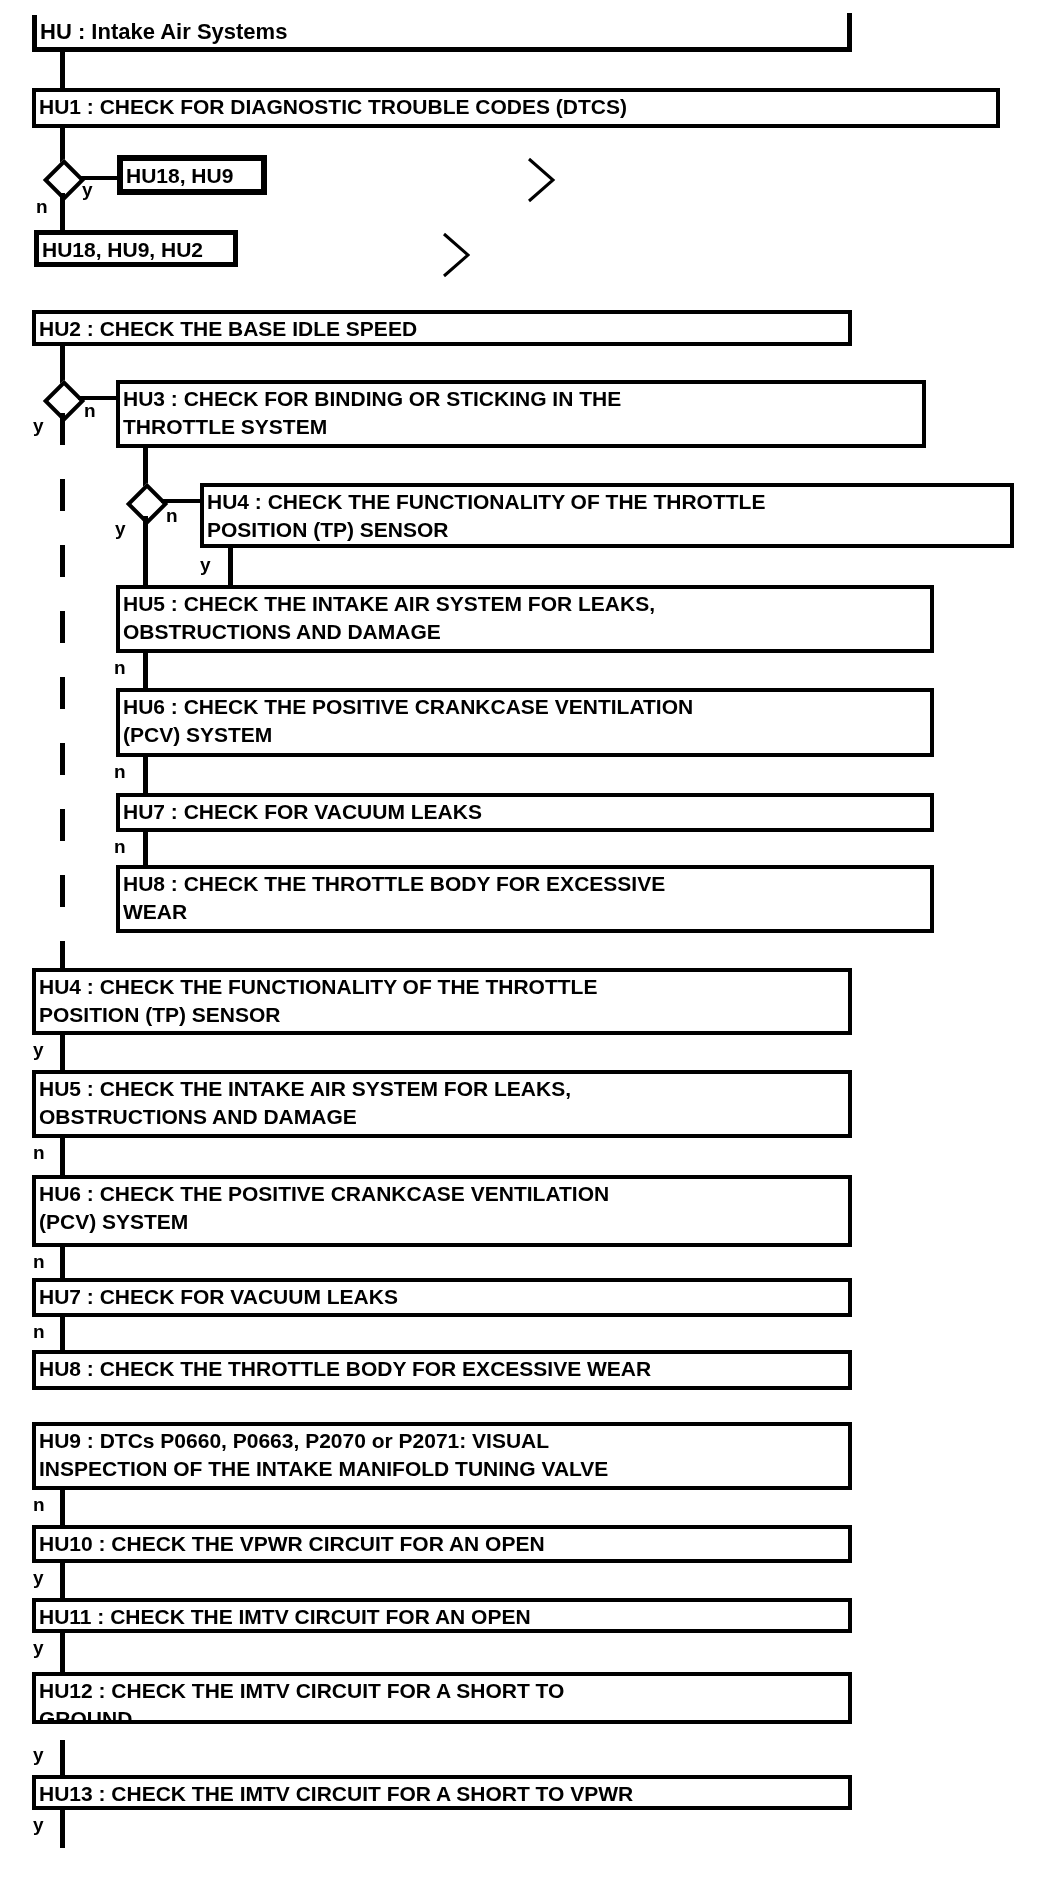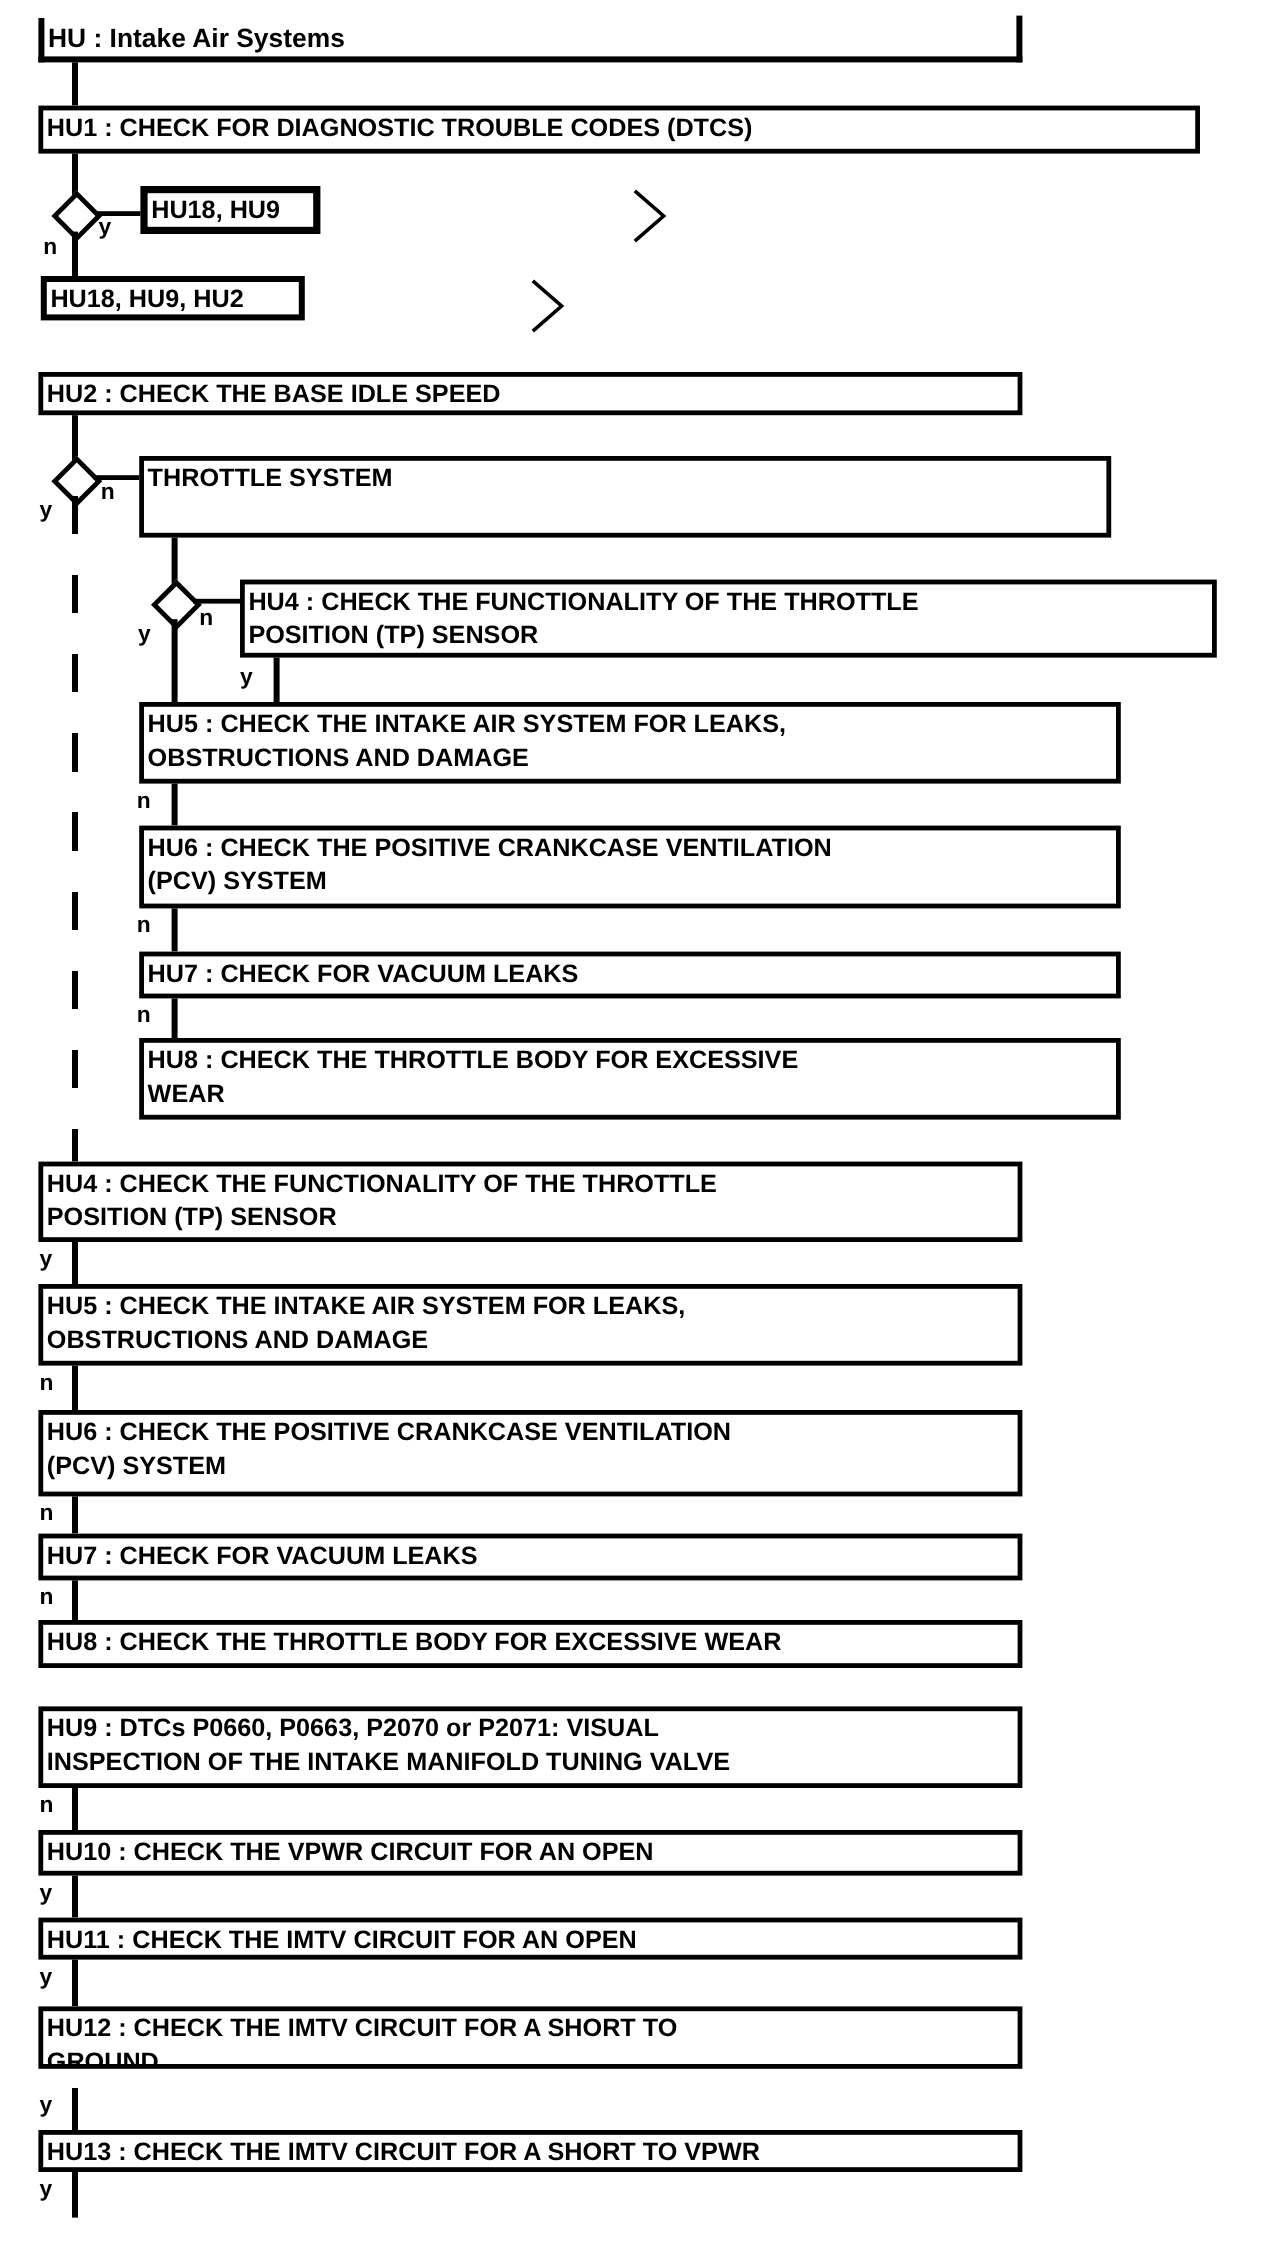--- a/index.html
+++ b/index.html
@@ -40,21 +40,21 @@
   <div class="diamond" style="left:49px;top:165px;"></div>
   <div class="hline" style="left:80px;top:176px;width:38px;"></div>
   <div class="blabel" style="left:82px;top:180px;">y</div>
   <div class="blabel" style="left:36px;top:197px;">n</div>
 
   <div class="node thick" style="left:117px;top:155px;width:150px;height:40px;">
     <span class="nline">HU18, HU9</span>
   </div>
 
   <div class="vline" style="left:60px;top:193px;height:37px;"></div>
-  <div class="node thick" style="left:34px;top:230px;width:220px;height:37px;border-width:5px;">
+  <div class="node thick" style="left:34px;top:230px;width:204px;height:37px;border-width:5px;">
     <span class="nline">HU18, HU9, HU2</span>
   </div>
 
   <svg class="chev" style="left:526px;top:156px;" width="30" height="48" viewBox="0 0 30 48">
     <polyline points="3,3 27,24 3,45" fill="none" stroke="#000" stroke-width="3"></polyline>
   </svg>
   <svg class="chev" style="left:441px;top:231px;" width="30" height="48" viewBox="0 0 30 48">
     <polyline points="3,3 27,24 3,45" fill="none" stroke="#000" stroke-width="3"></polyline>
   </svg>
 
@@ -62,20 +62,21 @@
     <span class="nline">HU2 : CHECK THE BASE IDLE SPEED</span>
   </div>
 
   <div class="vline" style="left:60px;top:346px;height:40px;"></div>
   <div class="diamond" style="left:49px;top:386px;"></div>
   <div class="hline" style="left:78px;top:396px;width:40px;"></div>
   <div class="blabel" style="left:84px;top:401px;">n</div>
   <div class="blabel" style="left:33px;top:416px;">y</div>
 
   <div class="node" style="left:116px;top:380px;width:810px;height:68px;">
+    <span class="nline">HU3 : CHECK FOR BINDING OR STICKING IN THE</span>
     <span class="nline">THROTTLE SYSTEM</span>
   </div>
 
   <div class="dline" style="left:60px;top:413px;height:555px;"></div>
 
   <div class="vline" style="left:143px;top:448px;height:41px;"></div>
   <div class="diamond" style="left:132px;top:489px;"></div>
   <div class="hline" style="left:161px;top:499px;width:41px;"></div>
   <div class="blabel" style="left:166px;top:506px;">n</div>
   <div class="blabel" style="left:115px;top:519px;">y</div>

